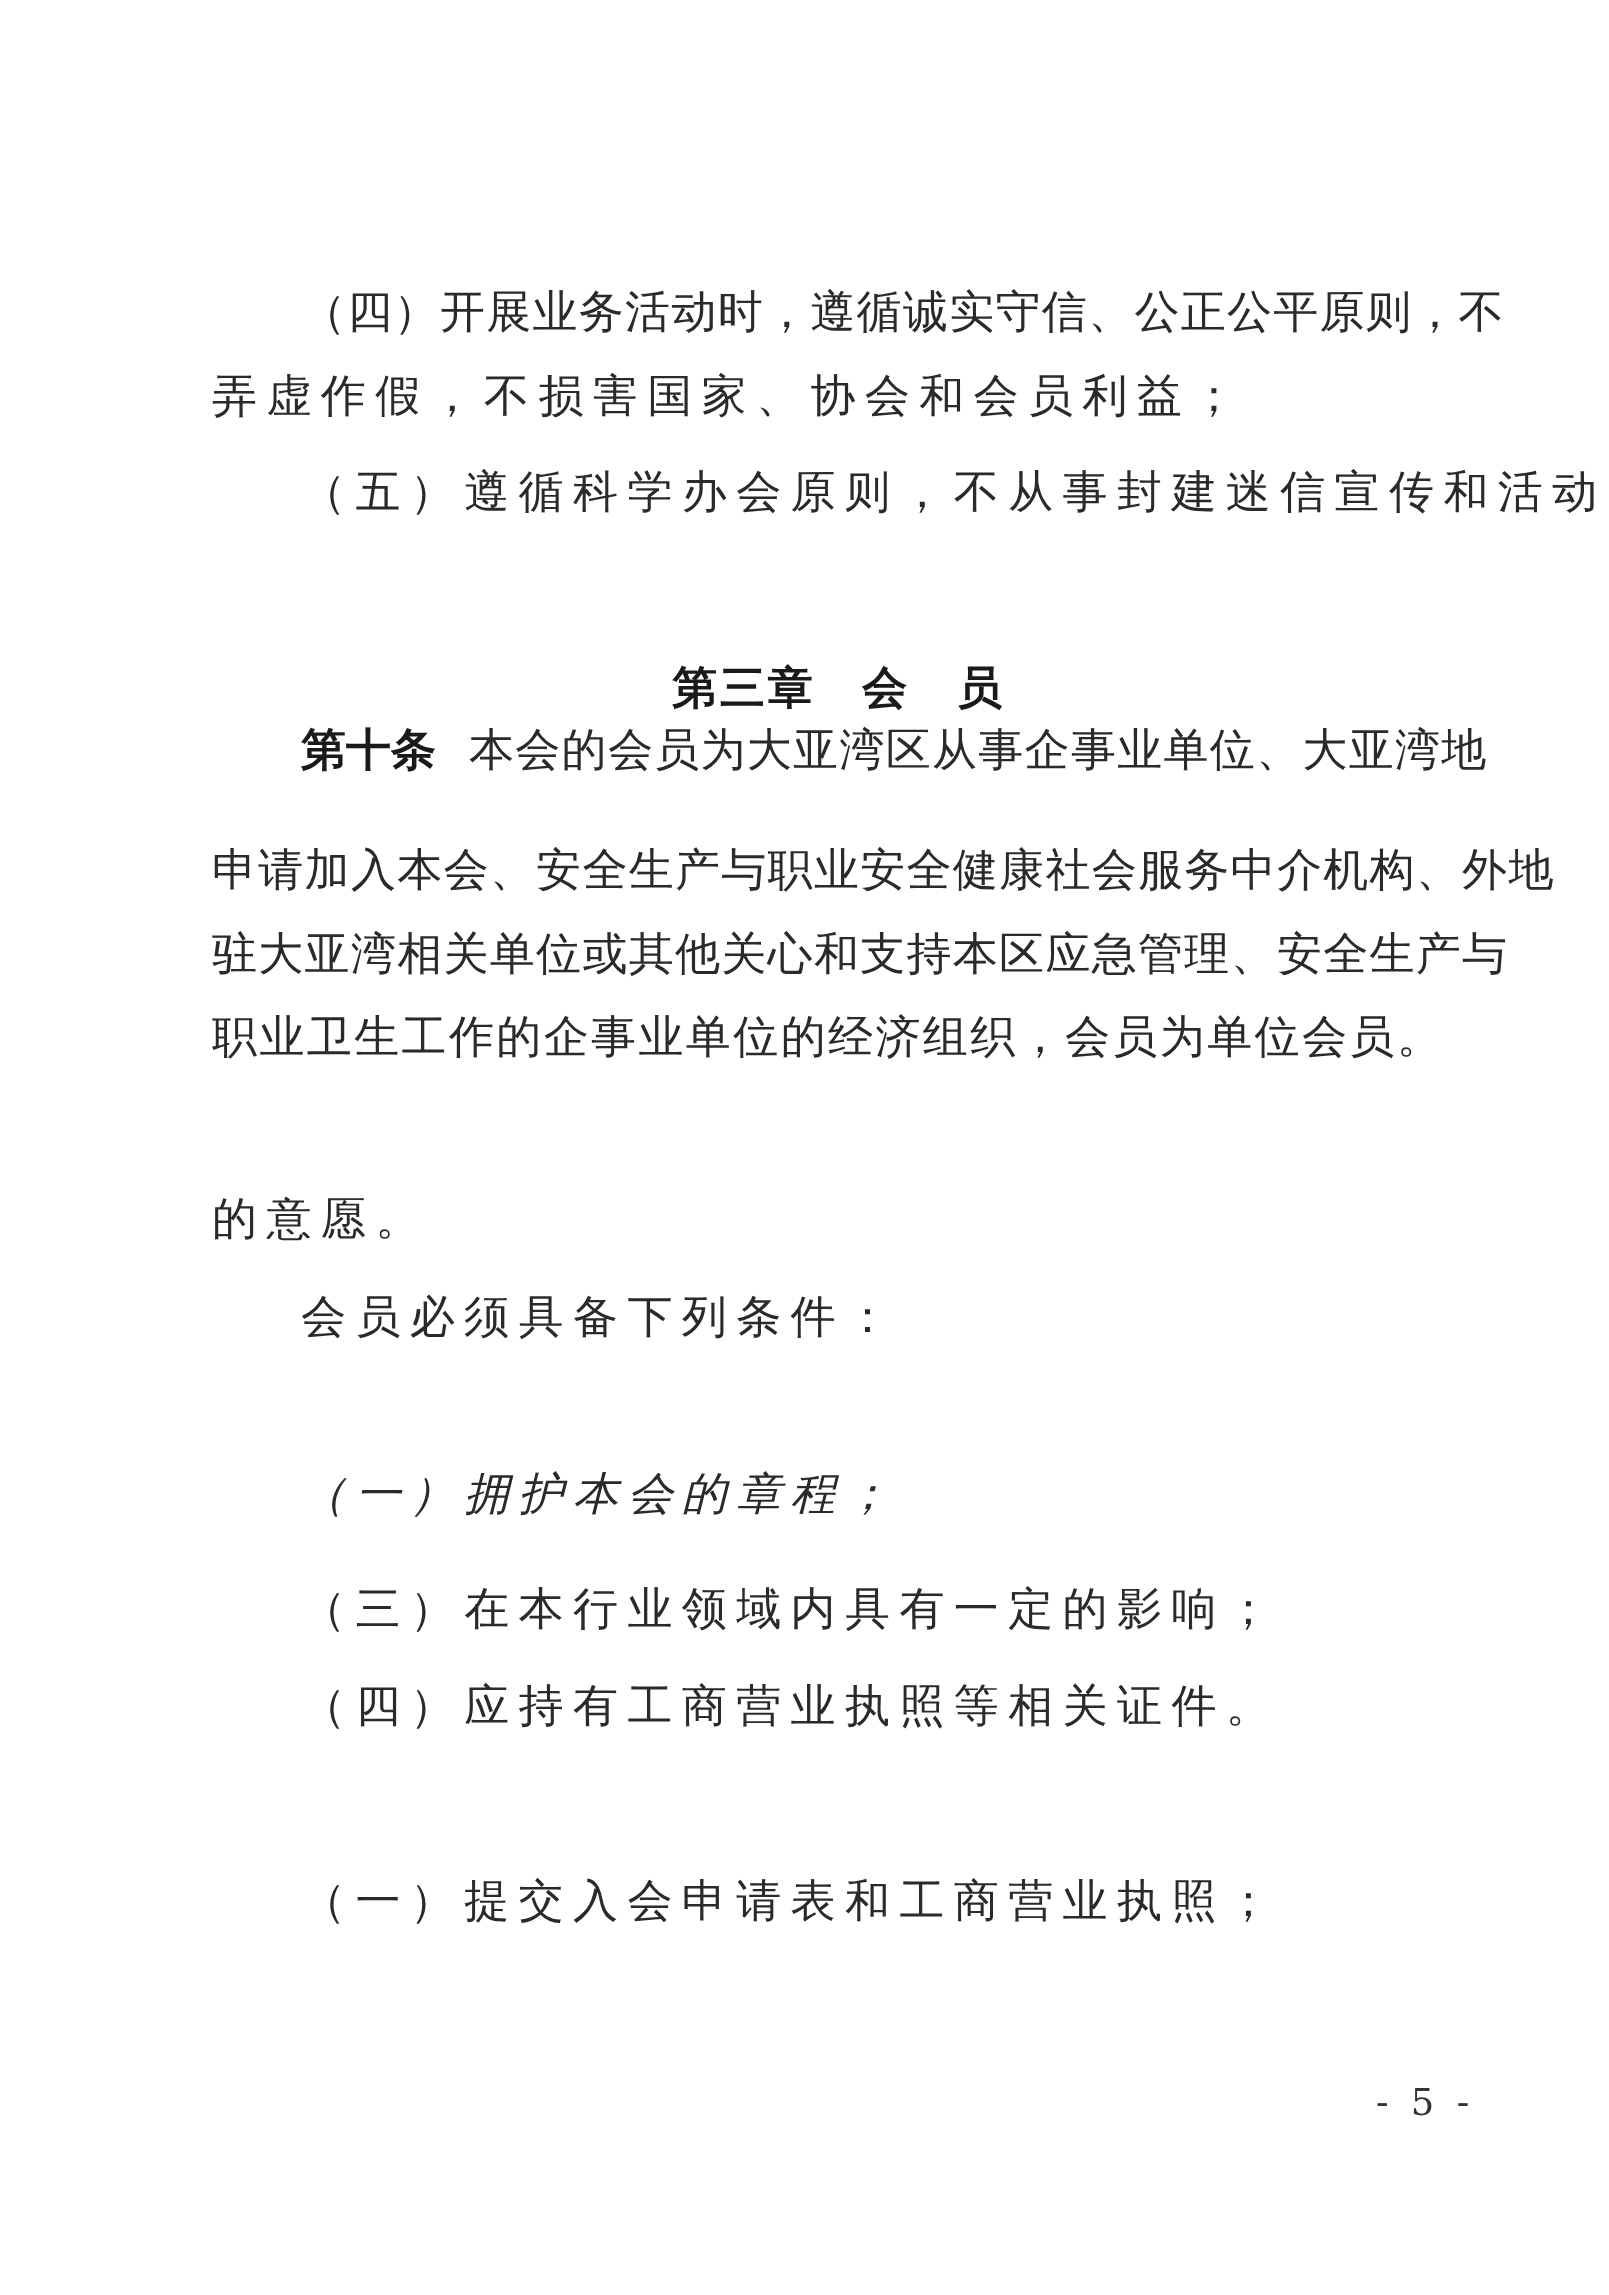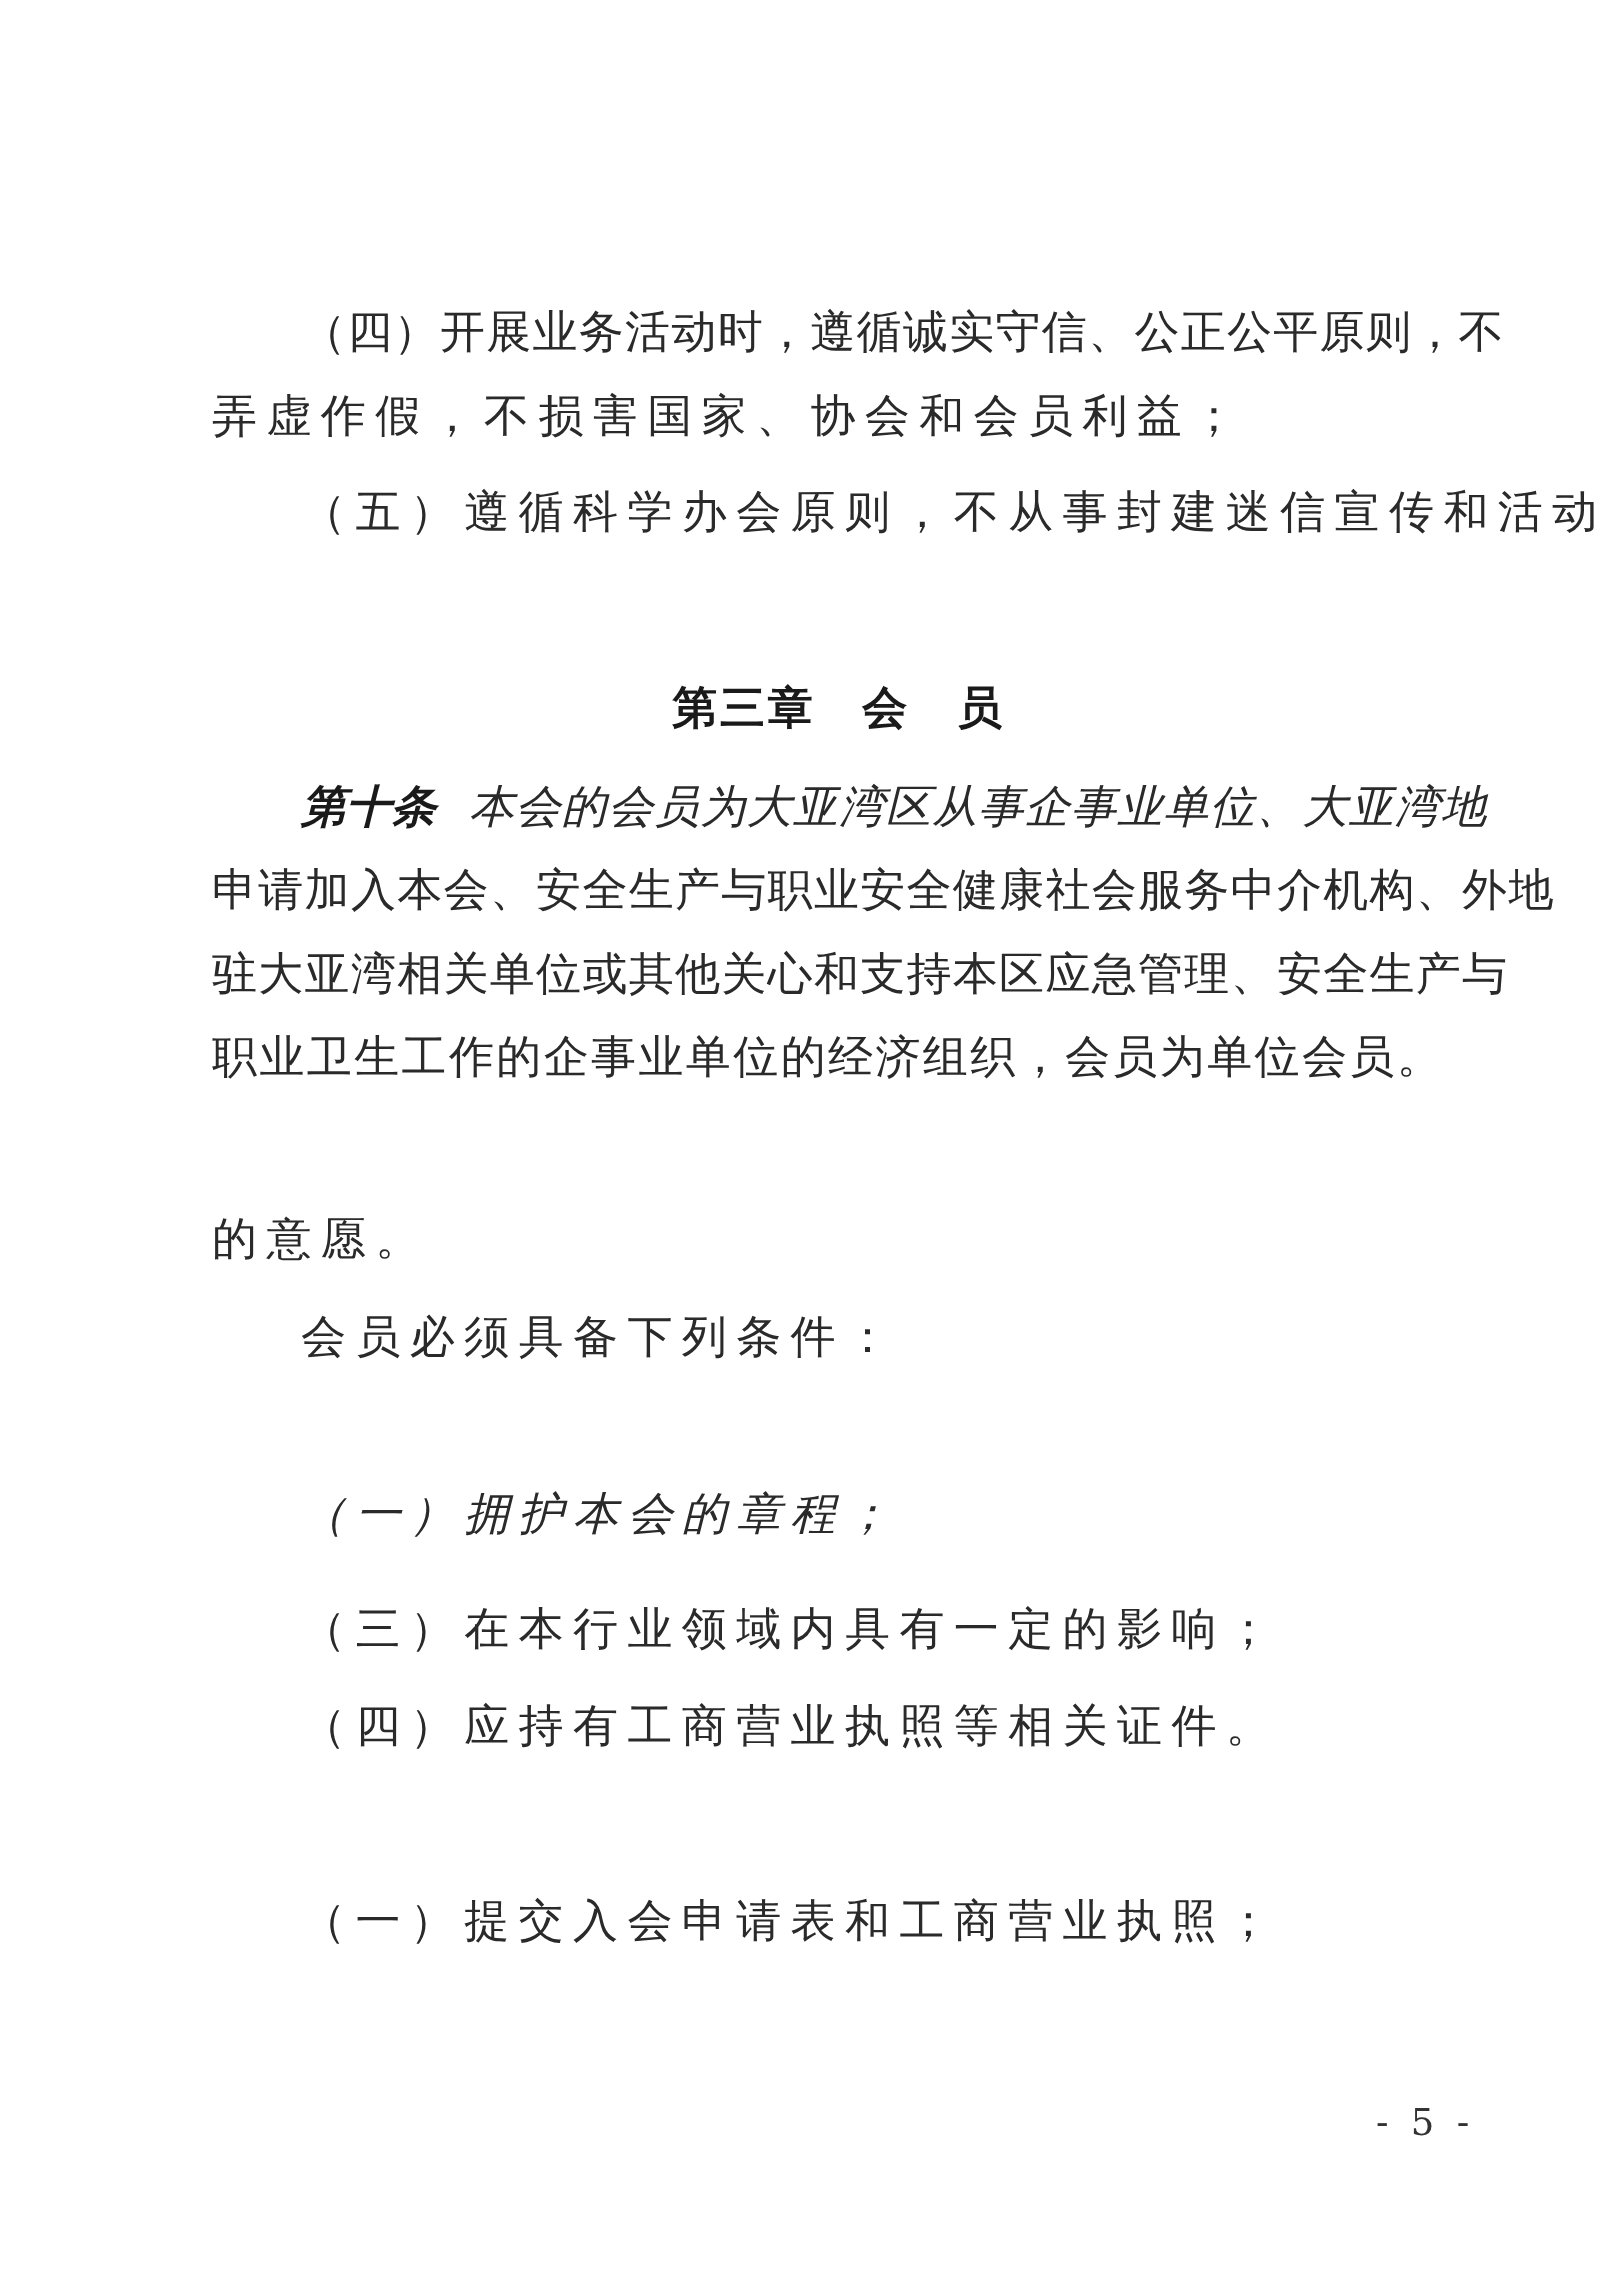--- a/index.html
+++ b/index.html
@@ -1,20 +1,20 @@
 <!DOCTYPE html>
 <html style="font-size:10.7px"><head>
 <meta charset="utf-8">
 <style>
   html, body { margin: 0; padding: 0; }
   body {
     width: 1609px; height: 2295px; background: #ffffff; position: relative; overflow: hidden;
     font-family: "DejaVu Serif", "Liberation Serif", serif; color: #2a2a2a;
   }
-  .page { position: absolute; left: 0; top: 0; width: 1609px; height: 2253px; margin-top: 20px; }
+  .page { position: absolute; left: 0; top: 0; width: 1609px; height: 2253px; }
   .line {
     position: absolute; left: 212px; width: 1231px; font-size: 45px; line-height: 60px;
     white-space: nowrap; text-align: justify; text-align-last: justify; letter-spacing: 1.3px;
   }
   .line.indent { left: 301px; width: 1142px; }
   .line.short { text-align-last: left; letter-spacing: 9.4px; }
   .bold { font-family: "DejaVu Sans", "Liberation Sans", sans-serif; font-weight: bold; color: #1a1a1a; letter-spacing: 0; margin-right: 33px; }
   .heading {
     position: absolute; left: 0; width: 1609px; top: 658px; text-align: center;
     font-family: "DejaVu Sans", "Liberation Sans", sans-serif; font-weight: bold; font-size: 45px; color: #1a1a1a;
@@ -29,21 +29,21 @@
 <div class="page">
 
   <div class="line indent" style="top:282px;">（四）开展业务活动时，遵循诚实守信、公正公平原则，不</div>
   <div class="line short" style="top:366px;">弄虚作假，不损害国家、协会和会员利益；</div>
   <div class="line indent short" style="top:462px;">（五）遵循科学办会原则，不从事封建迷信宣传和活动。</div>
 
   <div class="heading">
     <span>第三章</span><span class="gap"></span><span>会</span><span class="gap"></span><span>员</span>
   </div>
 
-  <div class="line indent" style="top:757px;font-style:italic;">
+  <div class="line indent" style="top:720px;">
     <span class="bold">第十条</span><span>本会的会员为大亚湾区从事企事业单位、大亚湾地</span>
   </div>
   <div class="line" style="top:840px;">申请加入本会、安全生产与职业安全健康社会服务中介机构、外地</div>
   <div class="line" style="top:924px;">驻大亚湾相关单位或其他关心和支持本区应急管理、安全生产与</div>
   <div class="line" style="top:1007px;">职业卫生工作的企事业单位的经济组织，会员为单位会员。</div>
 
   <div class="line short" style="top:1189px;">的意愿。</div>
 
   <div class="line indent short" style="top:1287px;">会员必须具备下列条件：</div>
   <div class="line indent short" style="top:1464px;font-style:italic;">（一）拥护本会的章程；</div>

